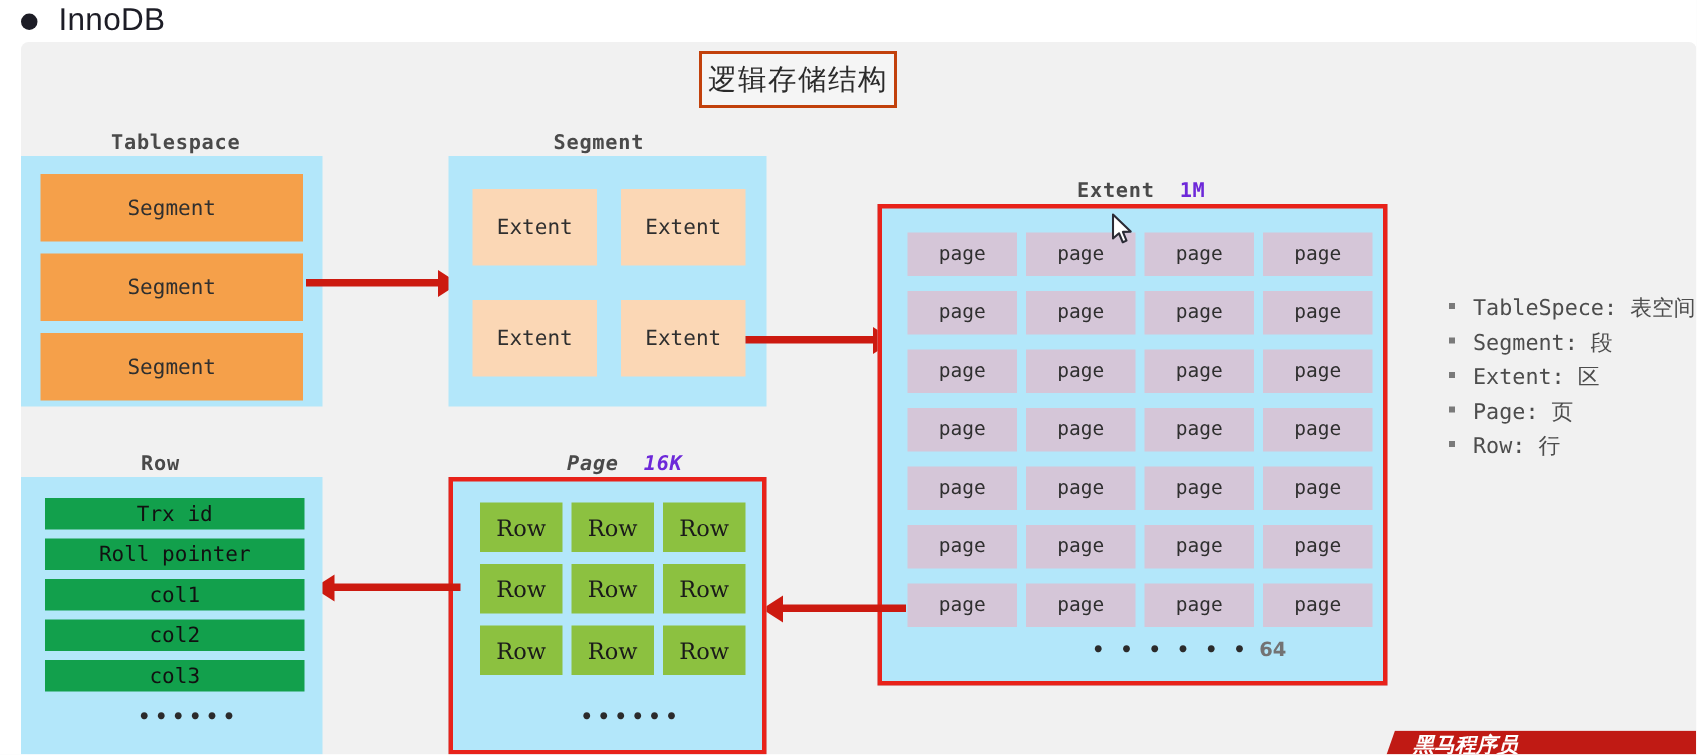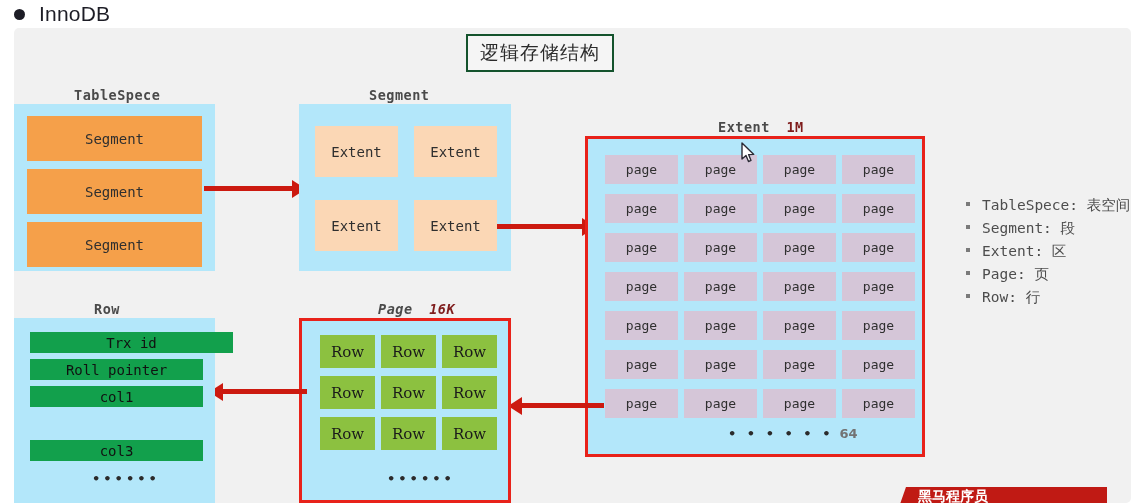--- a/index.html
+++ b/index.html
@@ -46,22 +46,22 @@
     left: 14px; top: 28px;
     width: 1117px; height: 475px;
     background: #f1f1f1;
     border-radius: 5px;
   }
 
   
   .diagram-title {
     position: absolute;
     left: 452px; top: 6px;
-    width: 148px; height: 38px;
-    border: 2px solid #14532d;
+    width: 132px; height: 38px;
+    border: 2px solid #c2410c;
     background: #f5f5f5;
     display: flex;
     align-items: center;
     justify-content: center;
     font-family: "DejaVu Sans", sans-serif;
     font-size: 19px;
     color: #2b2b2b;
     letter-spacing: 1px;
     box-sizing: border-box;
   }
@@ -69,21 +69,21 @@
   
   .caption {
     position: absolute;
     font-family: "DejaVu Sans Mono", monospace;
     font-size: 13.5px;
     font-weight: bold;
     color: #4a4a4a;
     white-space: nowrap;
     letter-spacing: 0.5px;
   }
-  .caption .accent { color: #7f1d1d; }
+  .caption .accent { color: #6d28d9; }
 
   
   .bluebox {
     position: absolute;
     background: #b3e7fa;
     box-sizing: border-box;
   }
   .bluebox.outlined {
     border: 3px solid #e8221a;
   }
@@ -164,23 +164,24 @@
   .cursor {
     position: absolute;
     left: 741px; top: 142px;
     width: 16px; height: 22px;
     pointer-events: none;
   }
 
   
   .bottom-banner {
     position: absolute;
-    left: 892px; top: 487px;
+    left: 916px; top: 487px;
     width: 215px; height: 16px;
     overflow: hidden;
+    font-style: italic;
   }
   .bottom-banner .ribbon {
     position: absolute;
     left: 0; top: 0;
     width: 215px; height: 40px;
     background: #c01a14;
     clip-path: polygon(14px 0, 215px 0, 215px 40px, 0 40px);
   }
   .bottom-banner .banner-text {
     position: absolute;
@@ -199,21 +200,21 @@
 
   <div class="header">
     <span class="bullet-dot"></span>
     <span class="header-title">InnoDB</span>
   </div>
 
   <div class="panel">
 
     <div class="diagram-title">逻辑存储结构</div>
 
-    <div class="caption" style="left:60px; top:59px;">TableSpece</div>
+    <div class="caption" style="left:60px; top:59px;">Tablespace</div>
     <div class="bluebox" style="left:0px; top:76px; width:201px; height:167px;">
       <div class="cell segment" style="left:13px; top:12px; width:175px; height:45px;">Segment</div>
       <div class="cell segment" style="left:13px; top:65px; width:175px; height:45px;">Segment</div>
       <div class="cell segment" style="left:13px; top:118px; width:175px; height:45px;">Segment</div>
     </div>
 
     <div class="arrow-shaft" style="left:190px; top:158px; width:90px;"></div>
     <div class="arrow-head right" style="left:278px; top:152px;"></div>
 
     <div class="caption" style="left:355px; top:59px;">Segment</div>
@@ -291,23 +292,24 @@
       <div class="cell rowcell" style="left:79px; top:96px; width:55px; height:33px;">Row</div>
       <div class="cell rowcell" style="left:140px; top:96px; width:55px; height:33px;">Row</div>
       <div class="dots" style="left:85px; top:150px; font-size:13px;">••••••</div>
     </div>
 
     <div class="arrow-shaft" style="left:201px; top:361px; width:92px;"></div>
     <div class="arrow-head left" style="left:195px; top:355px;"></div>
 
     <div class="caption" style="left:80px; top:273px;">Row</div>
     <div class="bluebox" style="left:0px; top:290px; width:201px; height:185px;">
-      <div class="cell rowfield" style="left:16px; top:14px; width:203px; height:21px;">Trx id</div>
+      <div class="cell rowfield" style="left:16px; top:14px; width:173px; height:21px;">Trx id</div>
       <div class="cell rowfield" style="left:16px; top:41px; width:173px; height:21px;">Roll pointer</div>
       <div class="cell rowfield" style="left:16px; top:68px; width:173px; height:21px;">col1</div>
+      <div class="cell rowfield" style="left:16px; top:95px; width:173px; height:21px;">col2</div>
       <div class="cell rowfield" style="left:16px; top:122px; width:173px; height:21px;">col3</div>
       <div class="dots" style="left:78px; top:153px; font-size:13px;">••••••</div>
     </div>
 
   </div>
 
   <div class="legend">
     <div class="legend-item">
       <span class="legend-bullet"></span>
       <span class="legend-text">TableSpece: 表空间</span>

